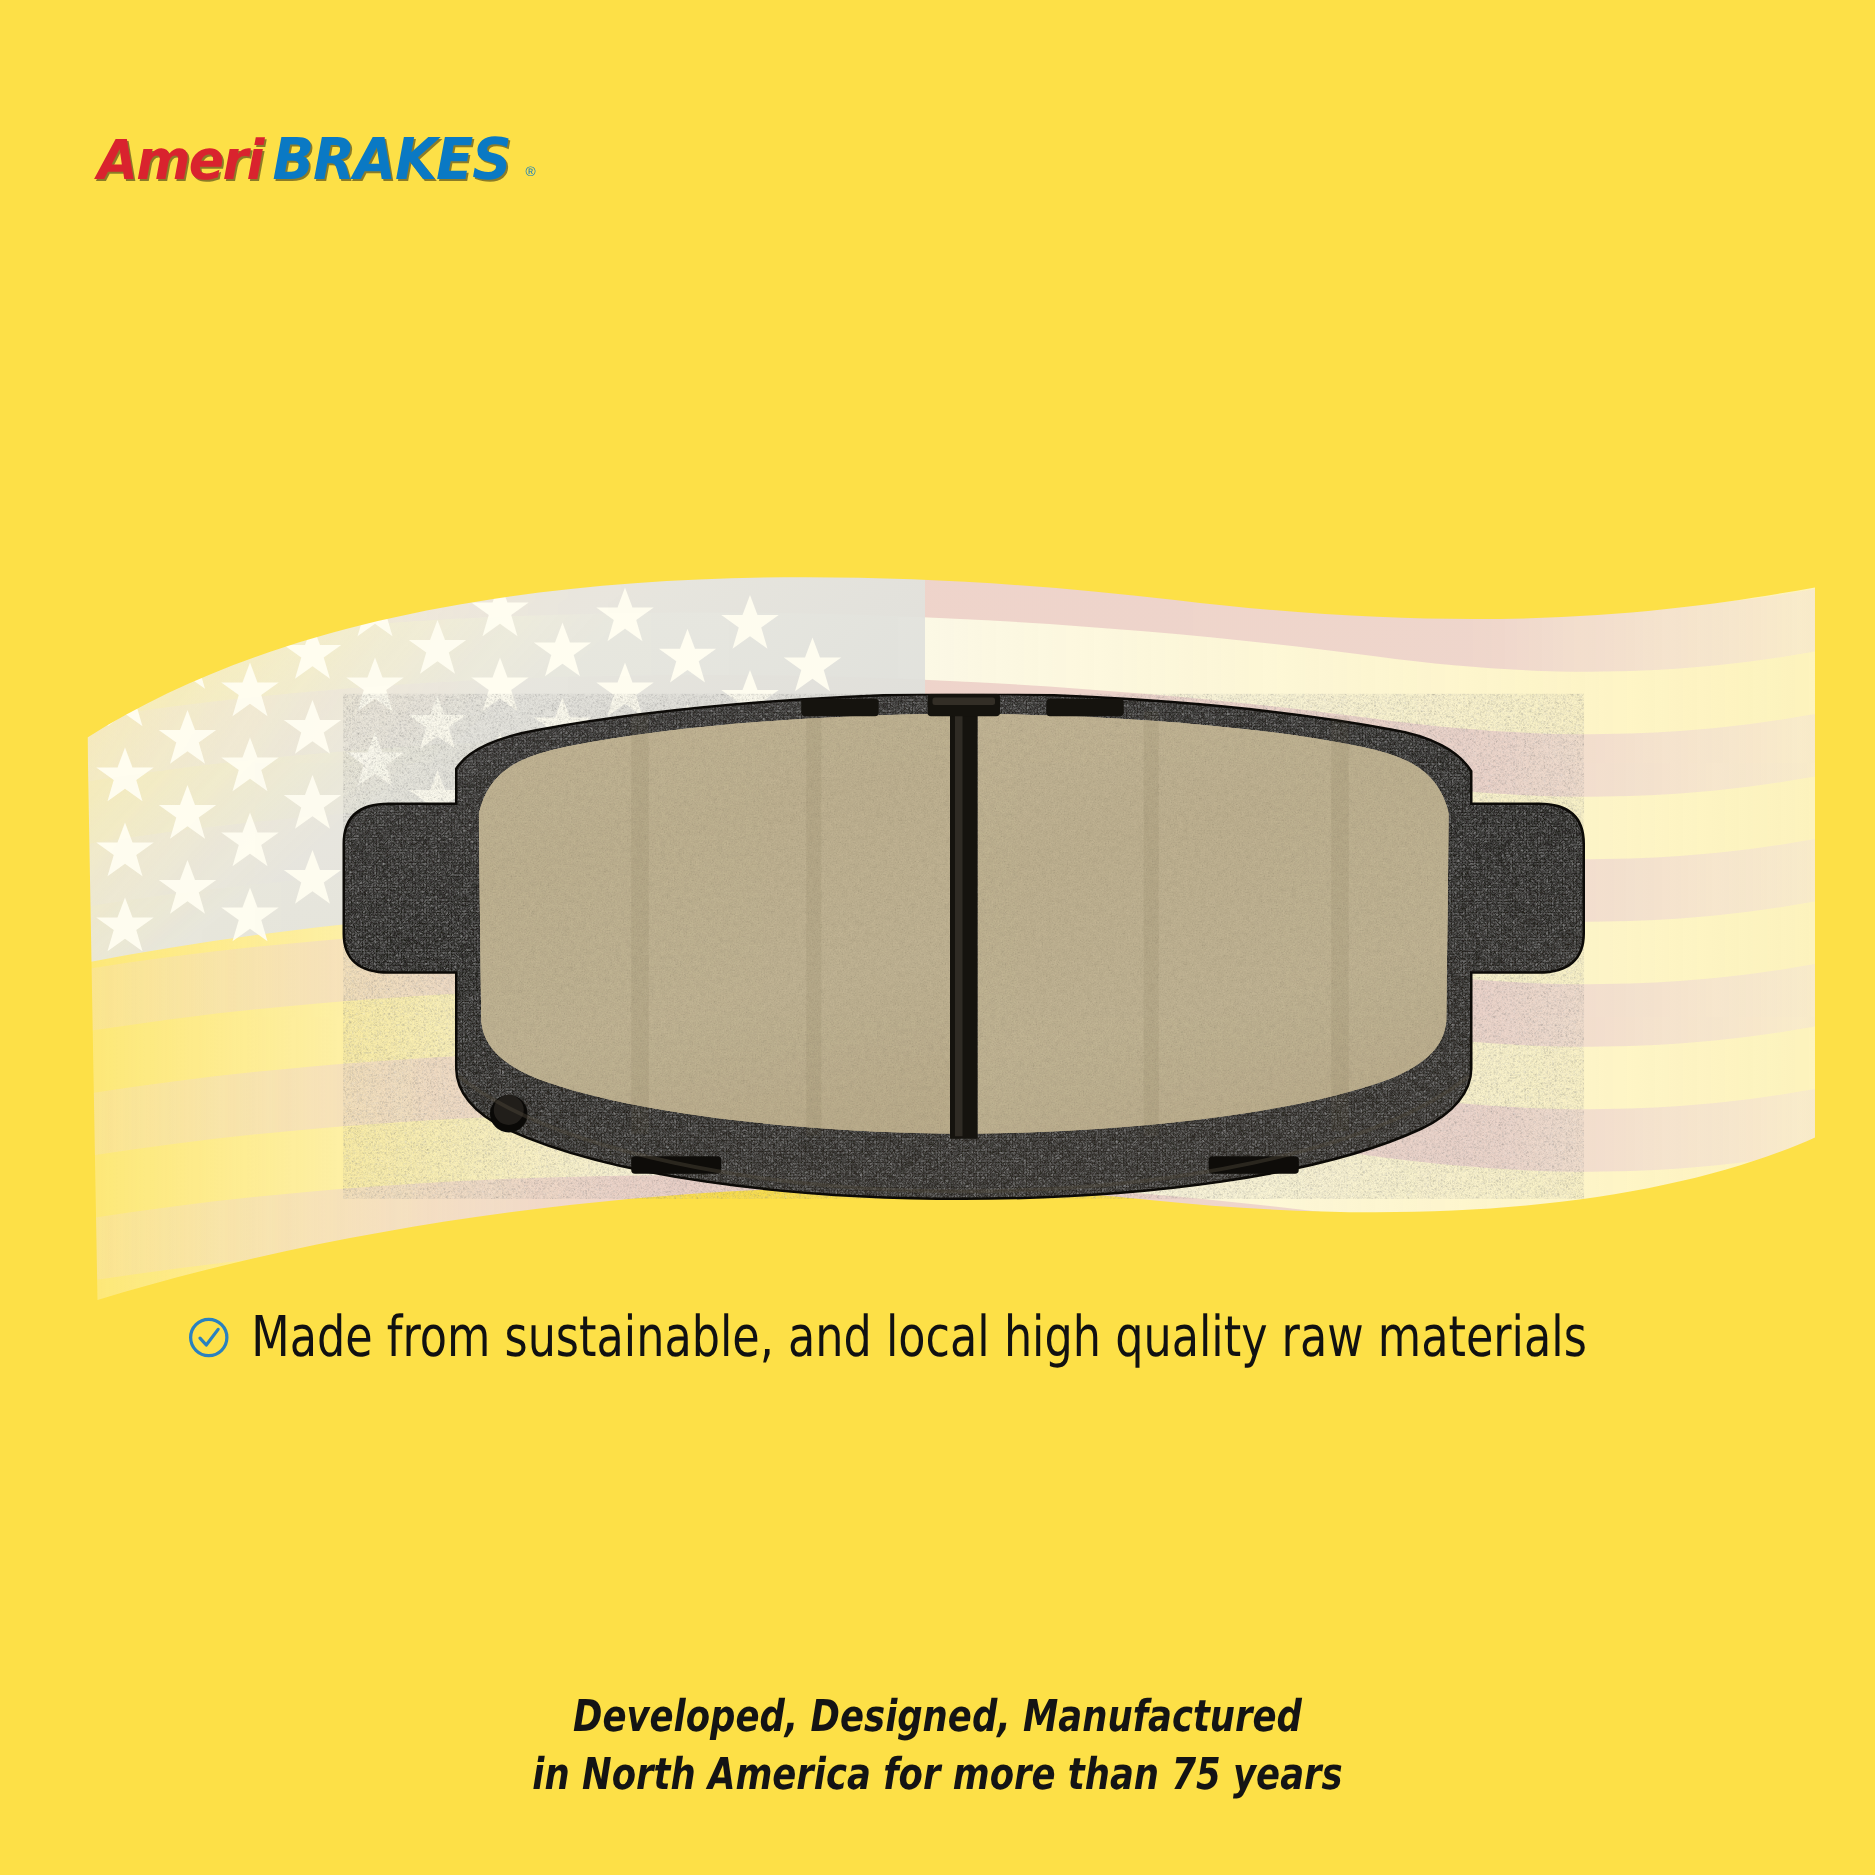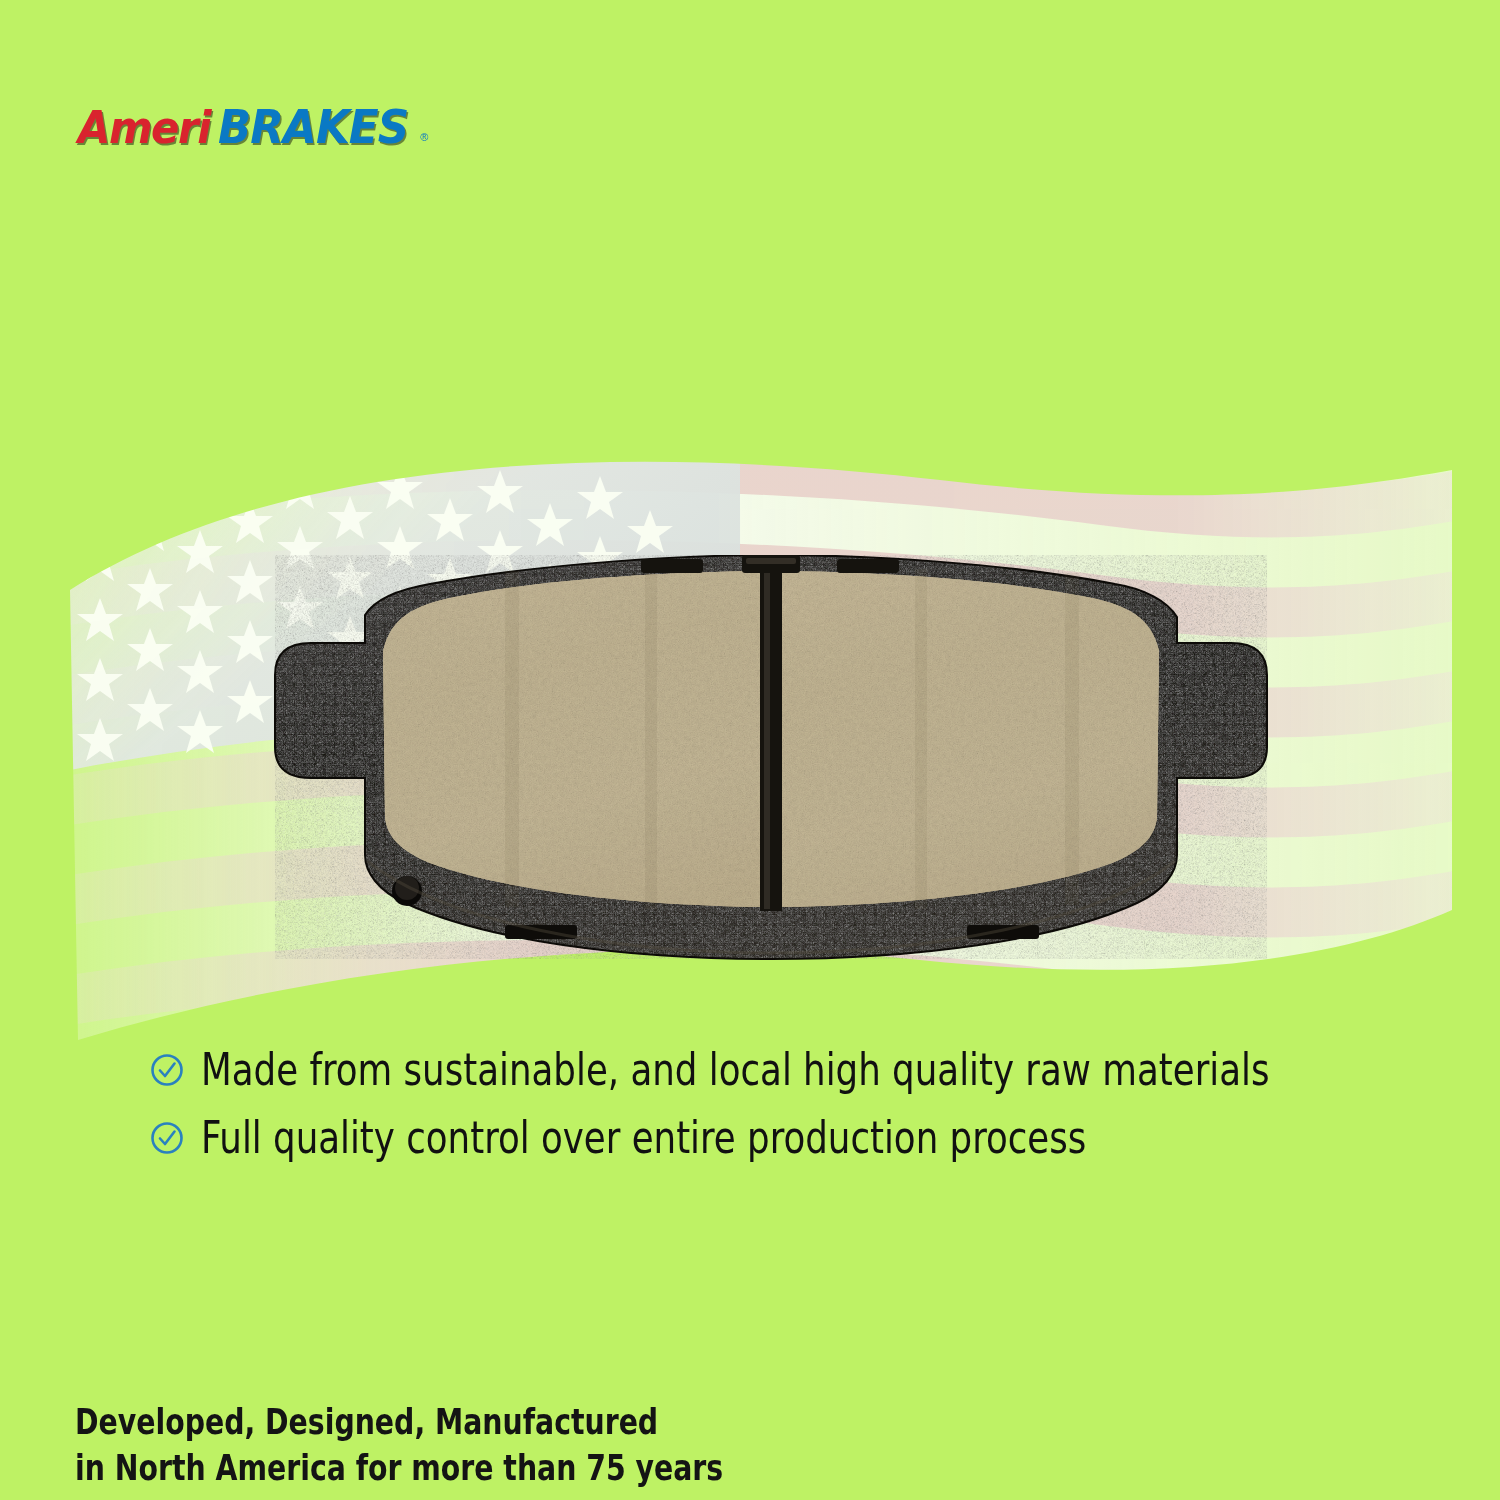--- a/index.html
+++ b/index.html
@@ -9,21 +9,21 @@
     background: #ffffff;
   }
   body {
     font-family: "Liberation Sans", sans-serif;
   }
 
   #poster {
     position: relative;
     width: 1500px;
     height: 1500px;
-    background: #bef264;
+    background: #fde047;
     overflow: hidden;
   }
 
   
   #logo {
     position: absolute;
     left: 78px;
     top: 100px;
     height: 52px;
     display: flex;
@@ -148,22 +148,24 @@
     white-space: nowrap;
     transform: scaleX(0.88);
     transform-origin: left center;
   }
 
   
   #footer {
     position: absolute;
     left: 0;
     right: 0;
-    top: 1400px;
+    top: 1352px;
+    text-align: center;
     z-index: 6;
+    font-style: italic;
   }
   .footer-line {
     font-family: "DejaVu Sans Condensed", "DejaVu Sans", sans-serif;
     font-weight: bold;
     font-size: 35px;
     line-height: 1.3;
     letter-spacing: 0px;
     color: #141414;
     transform: scaleX(0.90);
   }
@@ -429,29 +431,20 @@
     <div class="bullet">
       <span class="bullet-icon">
         <svg viewBox="0 0 34 34" xmlns="http://www.w3.org/2000/svg">
           <circle cx="17" cy="17" r="14.5" fill="none" stroke="#2a81bf" stroke-width="2.6"></circle>
           <path d="M10 17.5 L15 23 L24.5 10.5" fill="none" stroke="#2a81bf" stroke-width="2.6" stroke-linecap="round" stroke-linejoin="round"></path>
         </svg>
       </span>
       <span class="bullet-text">Made from sustainable, and local high quality raw materials</span>
     </div>
 
-    <div class="bullet">
-      <span class="bullet-icon">
-        <svg viewBox="0 0 34 34" xmlns="http://www.w3.org/2000/svg">
-          <circle cx="17" cy="17" r="14.5" fill="none" stroke="#2a81bf" stroke-width="2.6"></circle>
-          <path d="M10 17.5 L15 23 L24.5 10.5" fill="none" stroke="#2a81bf" stroke-width="2.6" stroke-linecap="round" stroke-linejoin="round"></path>
-        </svg>
-      </span>
-      <span class="bullet-text">Full quality control over entire production process</span>
-    </div>
 
 
 
   </div>
 
   <div id="footer">
     <div class="footer-line">Developed, Designed, Manufactured</div>
     <div class="footer-line">in North America for more than 75 years</div>
   </div>
 

